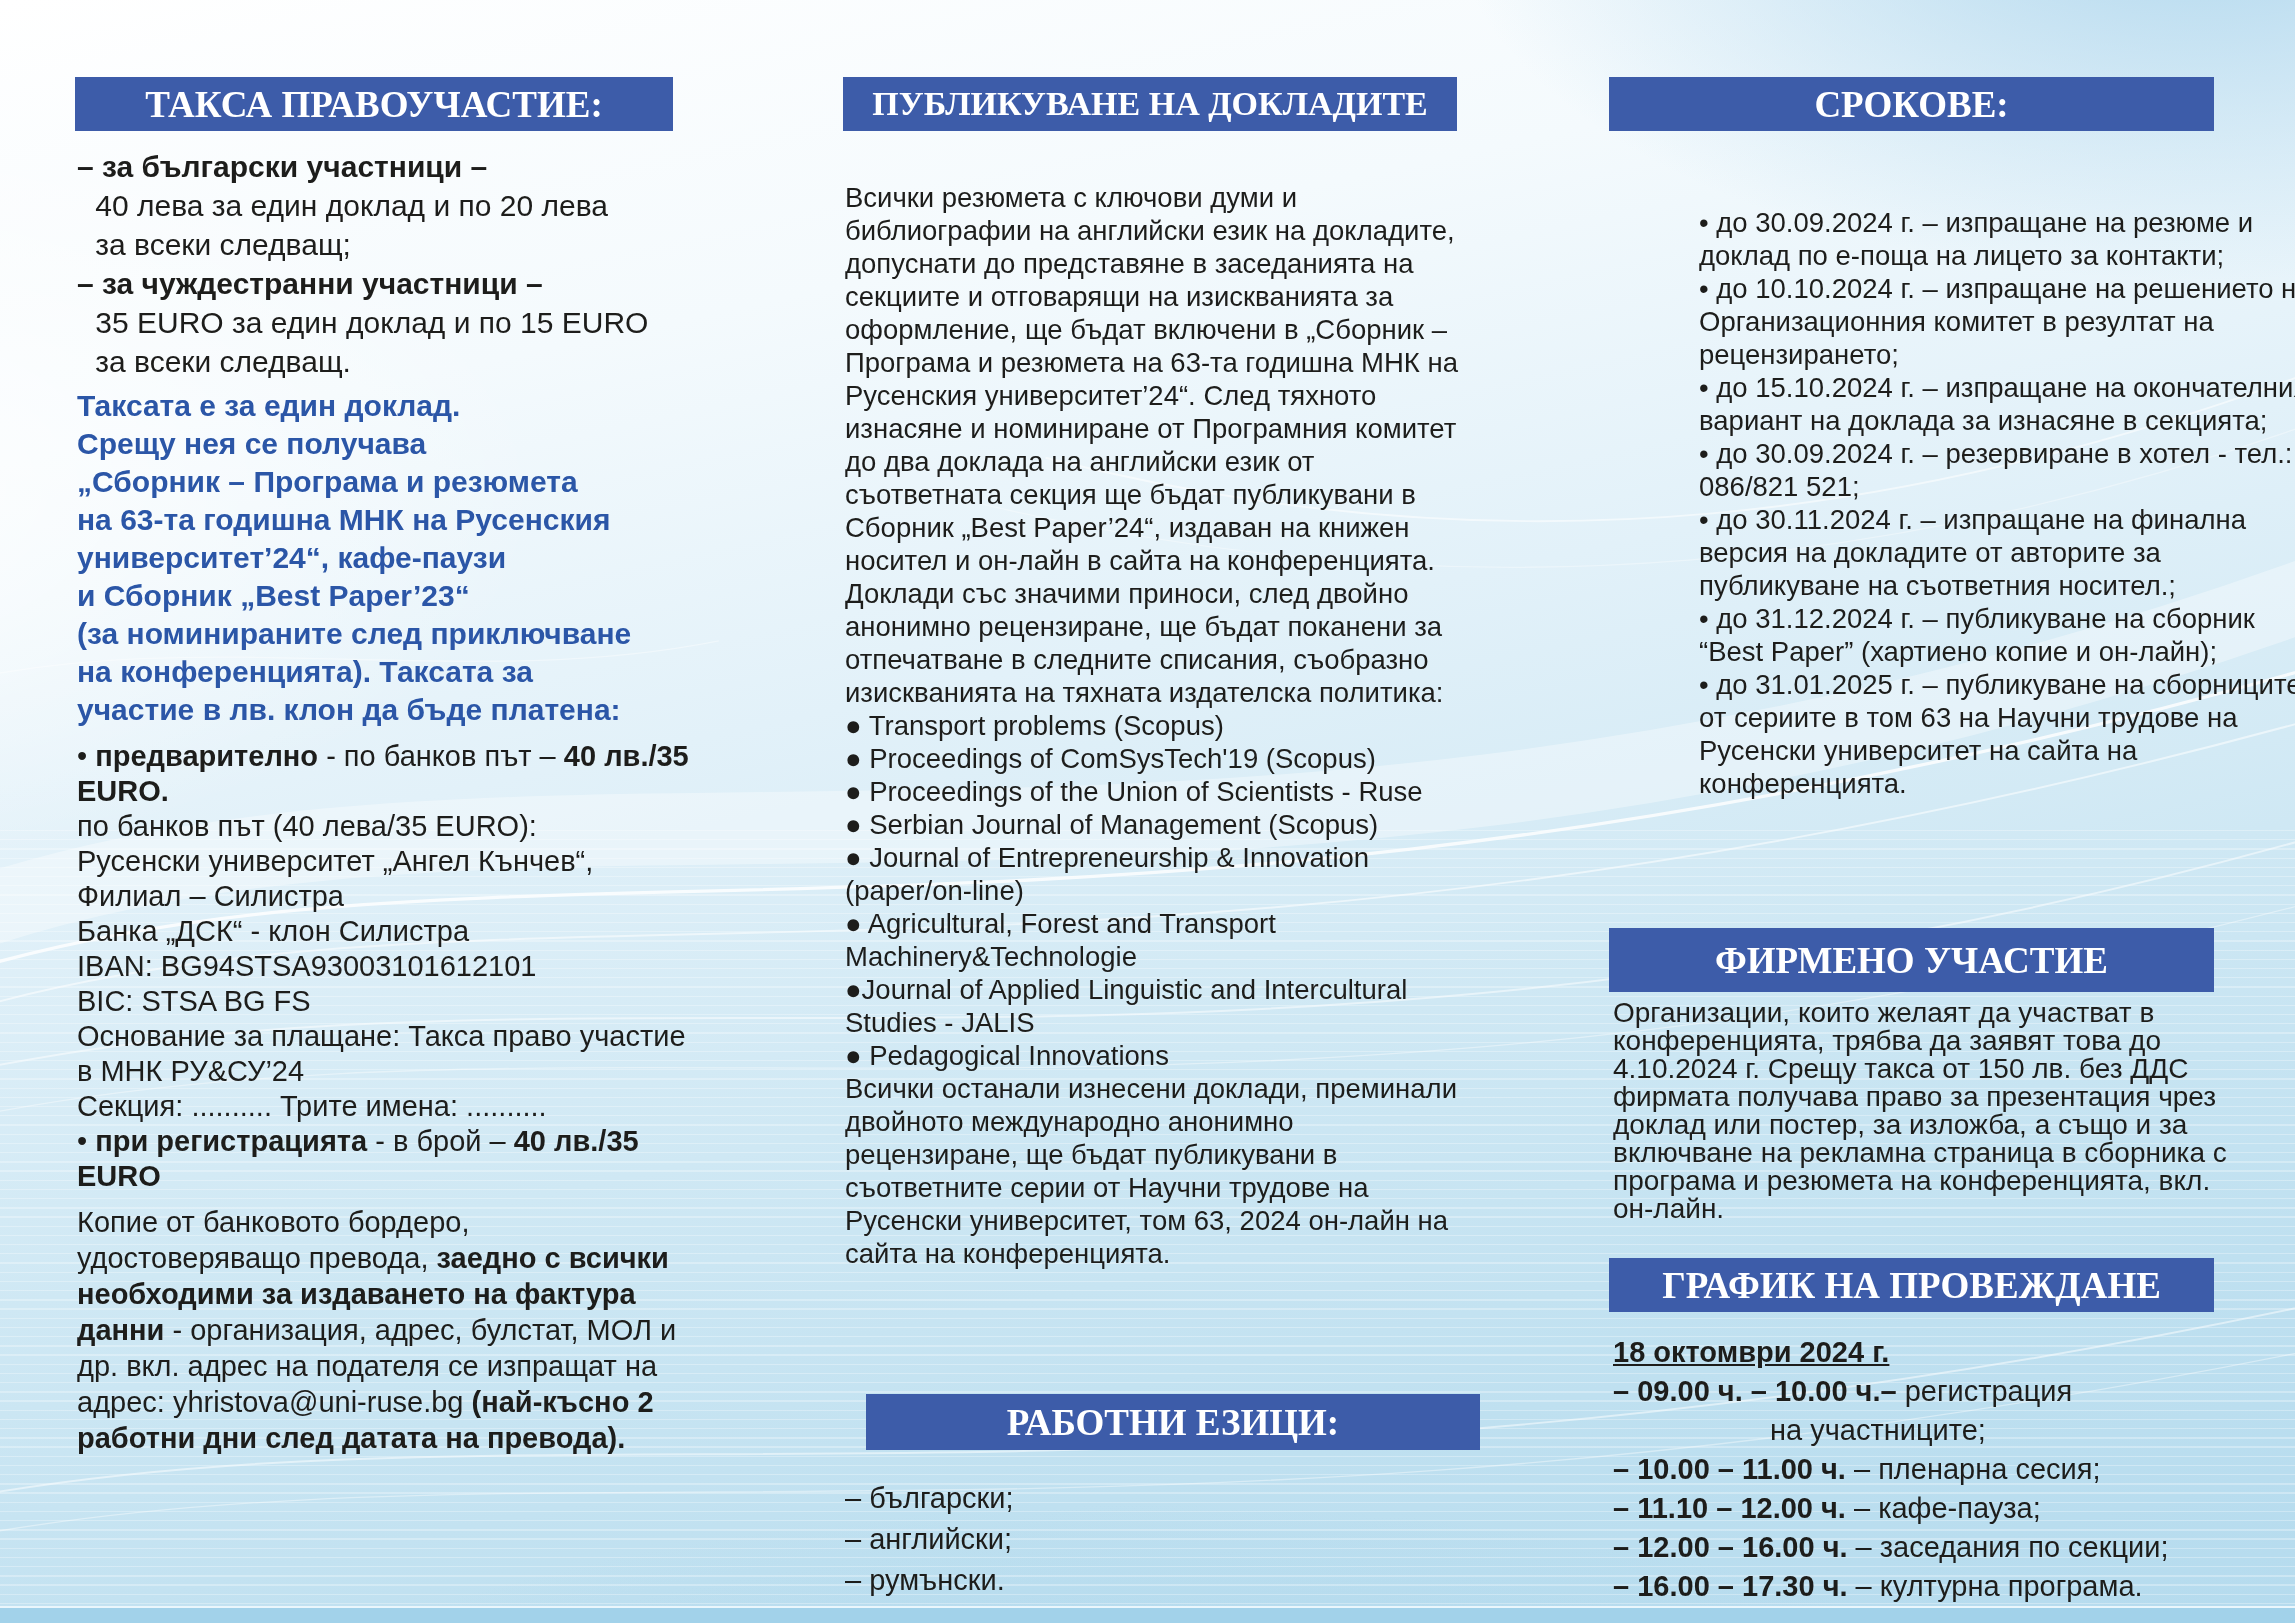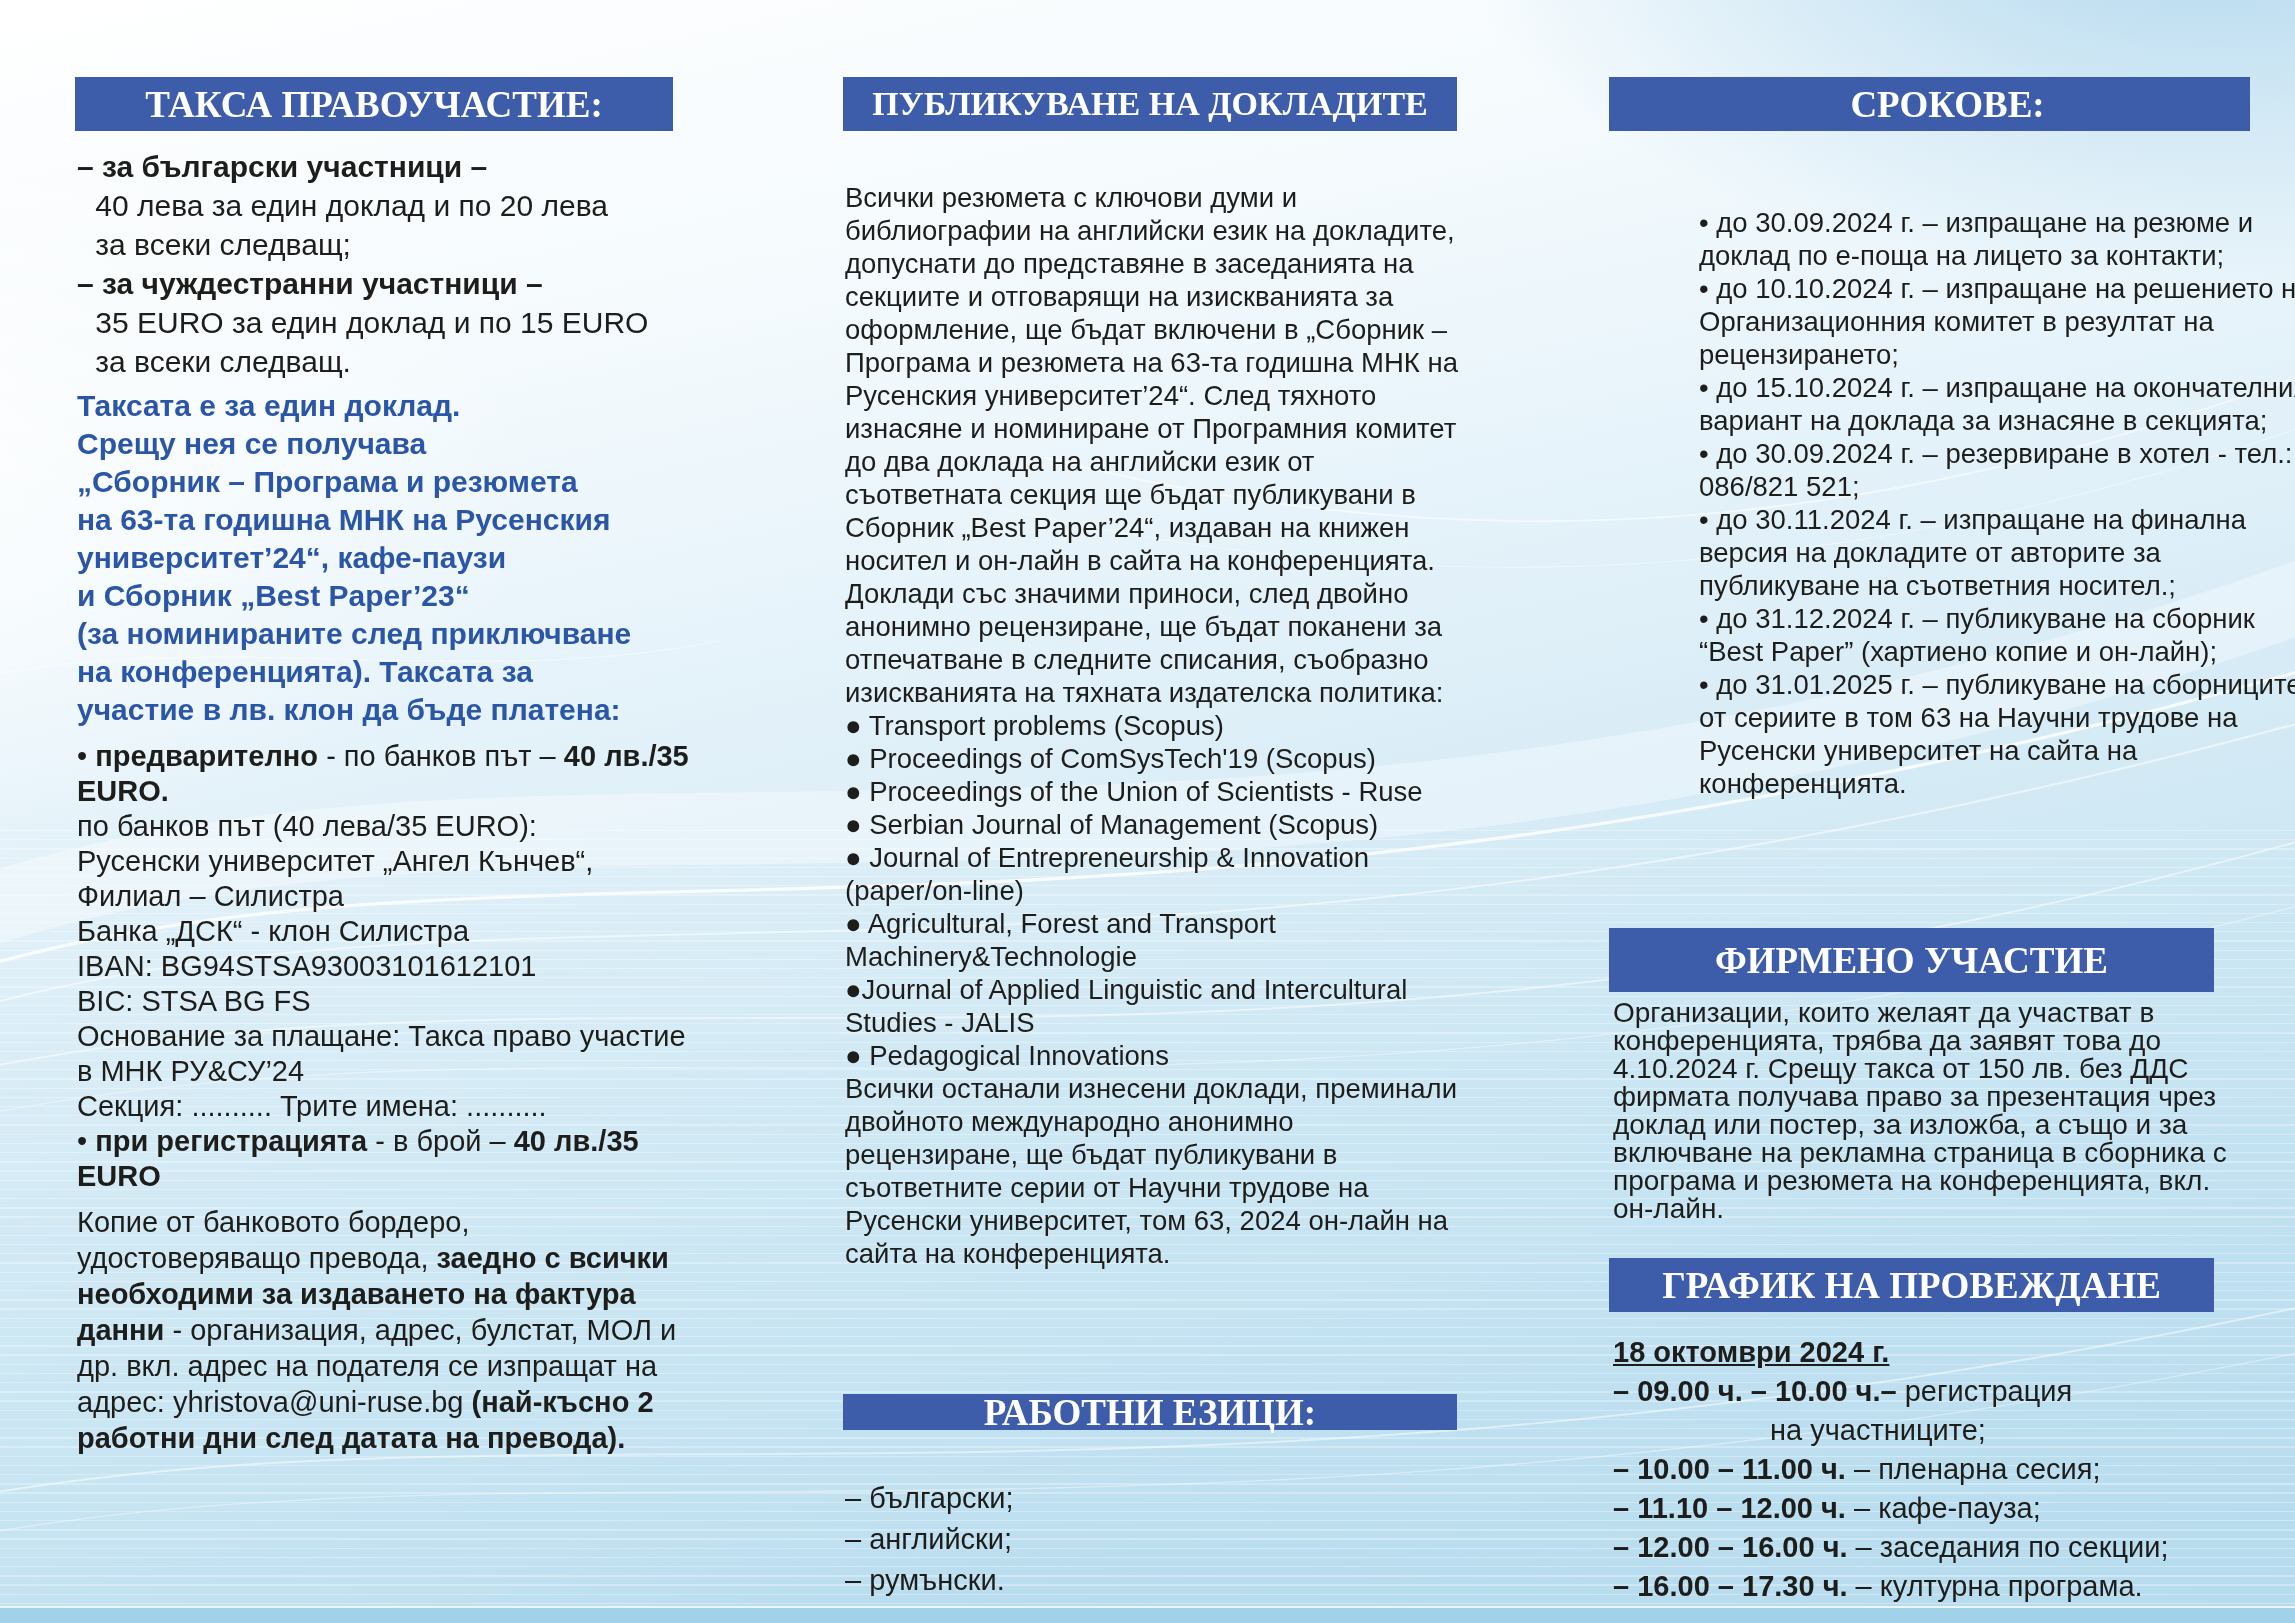--- a/index.html
+++ b/index.html
@@ -141,31 +141,31 @@
       <div>● Proceedings of the Union of Scientists - Ruse</div>
       <div>● Serbian Journal of Management (Scopus)</div>
       <div>● Journal of Entrepreneurship &amp; Innovation (paper/on-line)</div>
       <div>● Agricultural, Forest and Transport Machinery&amp;Technologie</div>
       <div>●Journal of Applied Linguistic and Intercultural Studies - JALIS</div>
       <div>● Pedagogical Innovations</div>
     </div>
     <div>Всички останали изнесени доклади, преминали двойното международно анонимно рецензиране, ще бъдат публикувани в съответните серии от Научни трудове на Русенски университет, том 63, 2024 он-лайн на сайта на конференцията.</div>
   </div>
 
-  <div class="banner" style="left:843px;top:1394px;width:614px;height:36px;justify-content:center;">
+  <div class="banner" style="left:866px;top:1394px;width:614px;height:56px;justify-content:center;">
     <span class="bt">РАБОТНИ ЕЗИЦИ:</span>
   </div>
 
   <div class="col-block lang-body" style="top:1478px;">
     <div>– български;</div>
     <div>– английски;</div>
     <div>– румънски.</div>
   </div>
 
-  <div class="banner" style="left:1609px;top:77px;width:605px;padding-left:36px;">
+  <div class="banner" style="left:1609px;top:77px;width:605px;">
     <span class="bt">СРОКОВЕ:</span>
   </div>
 
   <div class="col-block dl-body" style="top:206px;">
     <div>• до 30.09.2024 г. – изпращане на резюме и доклад по е-поща на лицето за контакти;</div>
     <div>• до 10.10.2024 г. – изпращане на решението на Организационния комитет в резултат на рецензирането;</div>
     <div>• до 15.10.2024 г. – изпращане на окончателния вариант на доклада за изнасяне в секцията;</div>
     <div>• до 30.09.2024 г. – резервиране в хотел - тел.: 086/821 521;</div>
     <div>• до 30.11.2024 г. – изпращане на финална версия на докладите от авторите за публикуване на съответния носител.;</div>
     <div>• до 31.12.2024 г. – публикуване на сборник “Best Paper” (хартиено копие и он-лайн);</div>

